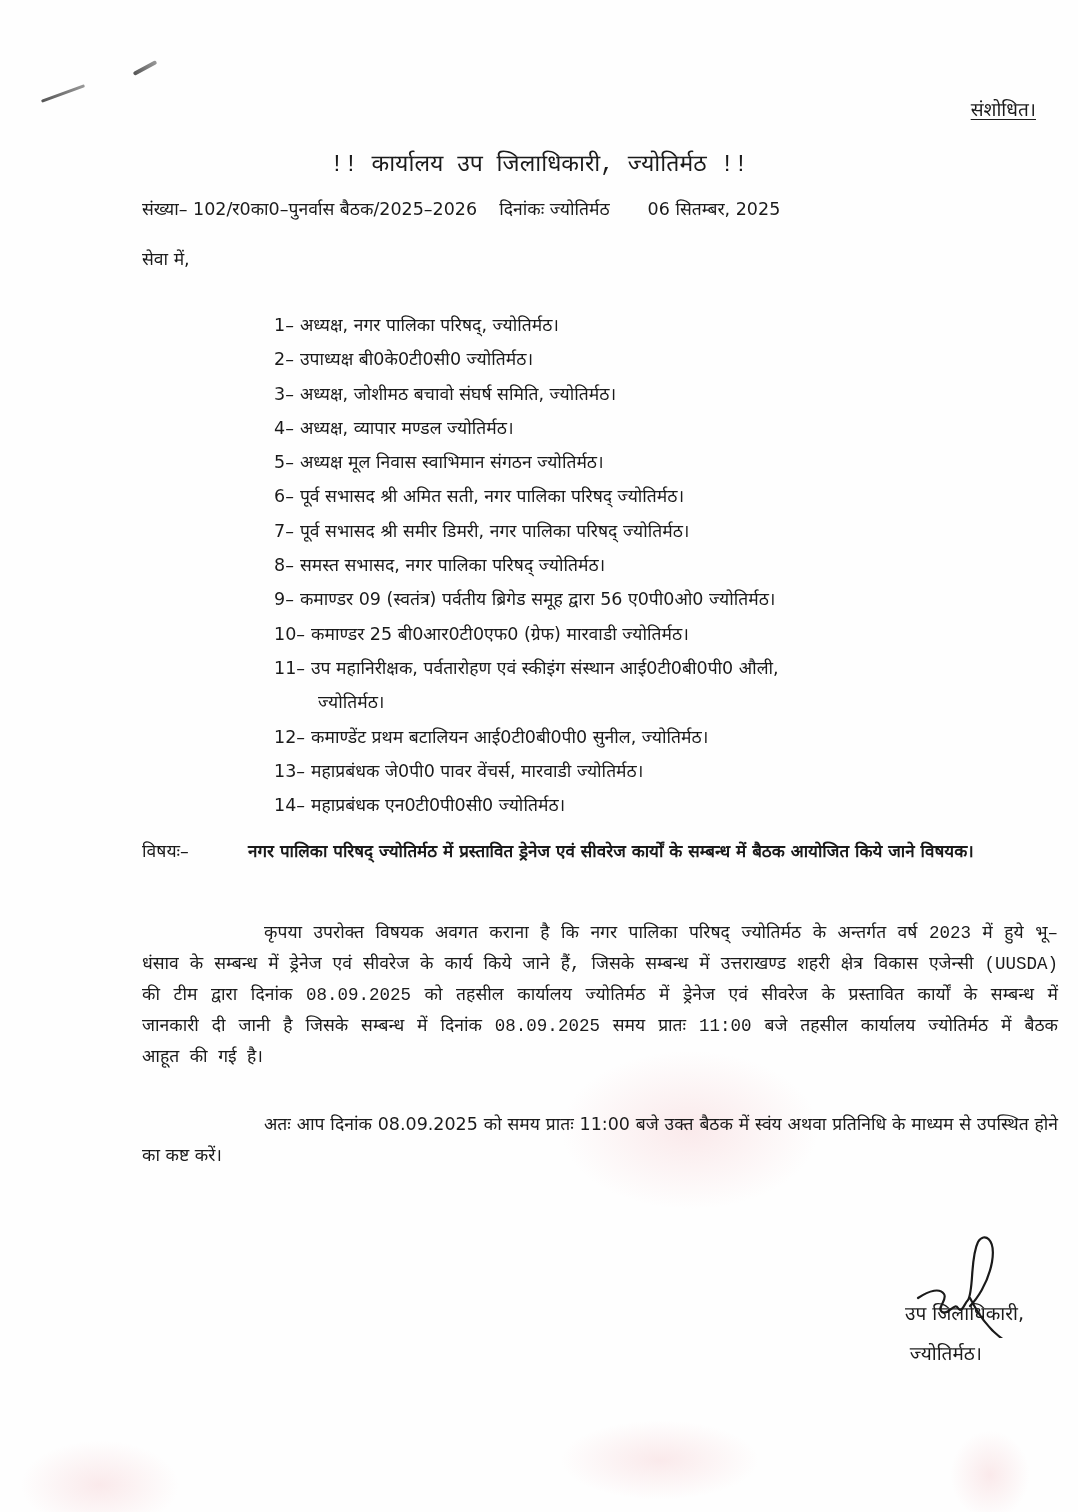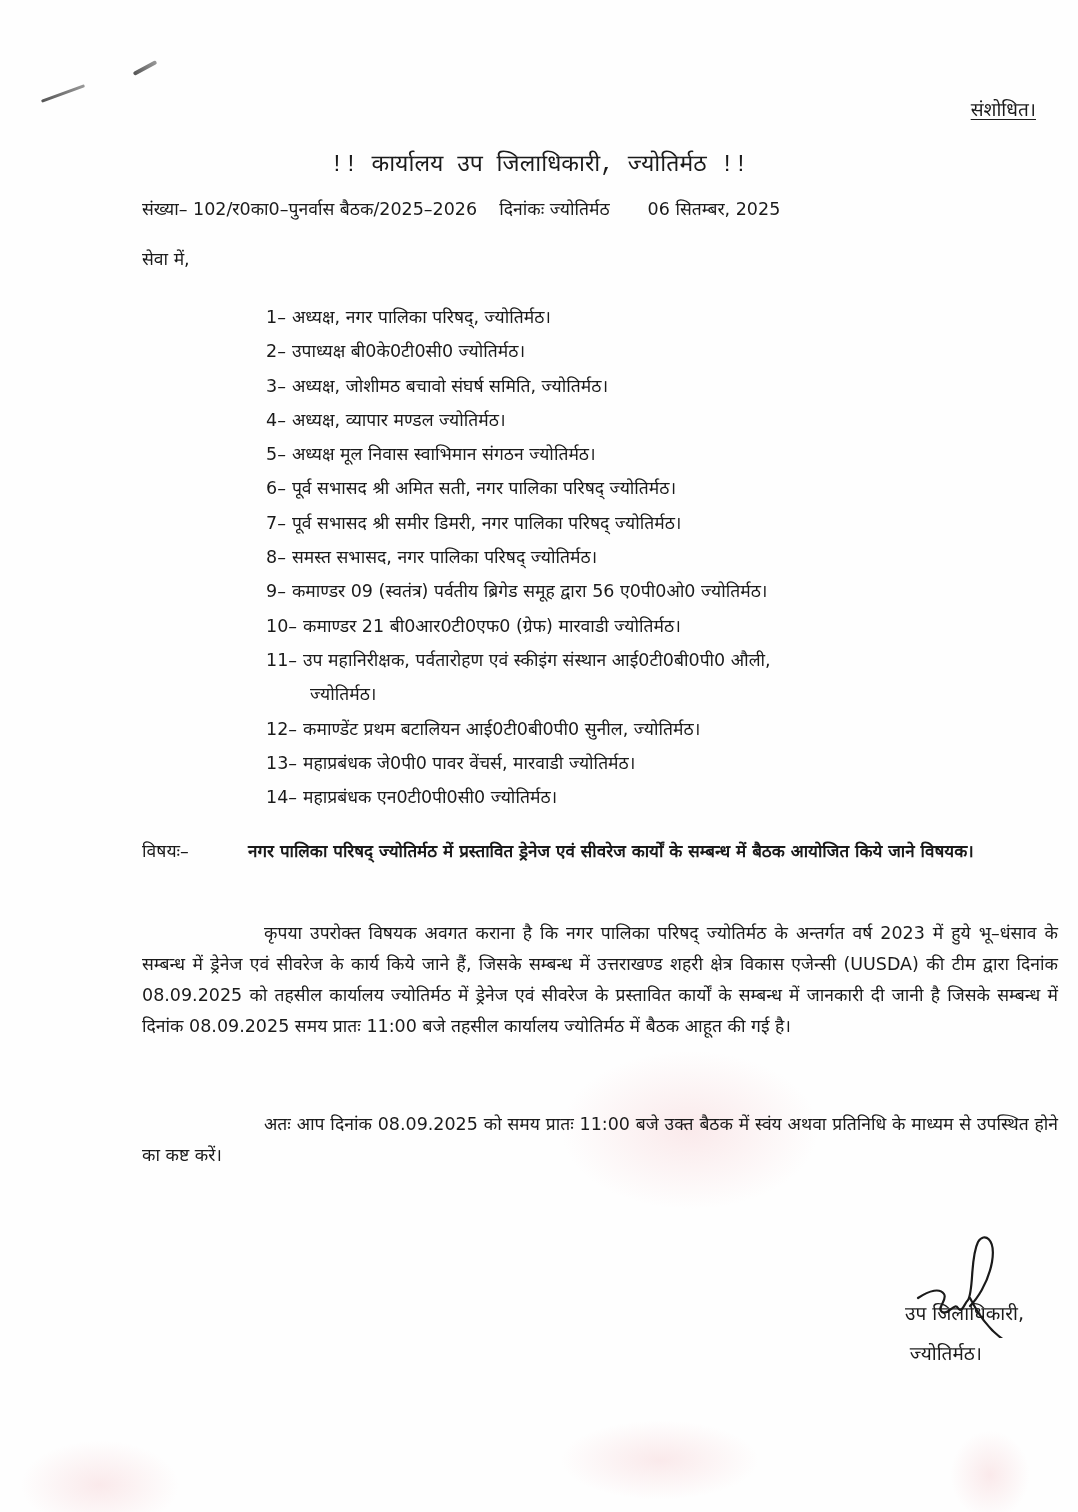--- a/index.html
+++ b/index.html
@@ -60,21 +60,21 @@
     .to-label {
       left: 142px;
       top: 246px;
       font-size: 17.5px;
     }
     .recipients {
       position: absolute;
       left: 266px;
       top: 300px;
       width: 780px;
-      margin: 0;
+      margin: 8px;
       padding: 0;
       list-style: none;
       font-size: 17.5px;
       line-height: 34.3px;
     }
     .recipients li { white-space: nowrap; }
     .recipients li .num { margin-right: 6px; }
     .recipients li .cont {
       display: block;
       padding-left: 44px;
@@ -95,21 +95,21 @@
     }
     .para {
       position: absolute;
       left: 142px;
       width: 916px;
       font-size: 17.5px;
       line-height: 31px;
       text-align: justify;
       text-indent: 122px;
     }
-    .para1 { top: 918px; }
+    .para1 { top: 918px; font-family: Liberation Mono, monospace; }
     .para2 { top: 1109px; }
     .signature {
       position: absolute;
       left: 900px;
       top: 1228px;
       width: 110px;
       height: 110px;
     }
     .sign-title {
       right: 54px;
@@ -148,21 +148,21 @@
   <ol class="recipients">
     <li><span class="num">1–</span><span>अध्यक्ष, नगर पालिका परिषद्, ज्योतिर्मठ।</span></li>
     <li><span class="num">2–</span><span>उपाध्यक्ष बी0के0टी0सी0 ज्योतिर्मठ।</span></li>
     <li><span class="num">3–</span><span>अध्यक्ष, जोशीमठ बचावो संघर्ष समिति, ज्योतिर्मठ।</span></li>
     <li><span class="num">4–</span><span>अध्यक्ष, व्यापार मण्डल ज्योतिर्मठ।</span></li>
     <li><span class="num">5–</span><span>अध्यक्ष मूल निवास स्वाभिमान संगठन ज्योतिर्मठ।</span></li>
     <li><span class="num">6–</span><span>पूर्व सभासद श्री अमित सती, नगर पालिका परिषद् ज्योतिर्मठ।</span></li>
     <li><span class="num">7–</span><span>पूर्व सभासद श्री समीर डिमरी, नगर पालिका परिषद् ज्योतिर्मठ।</span></li>
     <li><span class="num">8–</span><span>समस्त सभासद, नगर पालिका परिषद् ज्योतिर्मठ।</span></li>
     <li><span class="num">9–</span><span>कमाण्डर 09 (स्वतंत्र) पर्वतीय ब्रिगेड समूह द्वारा 56 ए0पी0ओ0 ज्योतिर्मठ।</span></li>
-    <li><span class="num">10–</span><span>कमाण्डर 21 बी0आर0टी0एफ0 (ग्रेफ) मारवाडी ज्योतिर्मठ।</span></li>
+    <li><span class="num">10–</span><span>कमाण्डर 25 बी0आर0टी0एफ0 (ग्रेफ) मारवाडी ज्योतिर्मठ।</span></li>
     <li><span class="num">11–</span><span>उप महानिरीक्षक, पर्वतारोहण एवं स्कीइंग संस्थान आई0टी0बी0पी0 औली,</span><span class="cont">ज्योतिर्मठ।</span></li>
     <li><span class="num">12–</span><span>कमाण्डेंट प्रथम बटालियन आई0टी0बी0पी0 सुनील, ज्योतिर्मठ।</span></li>
     <li><span class="num">13–</span><span>महाप्रबंधक जे0पी0 पावर वेंचर्स, मारवाडी ज्योतिर्मठ।</span></li>
     <li><span class="num">14–</span><span>महाप्रबंधक एन0टी0पी0सी0 ज्योतिर्मठ।</span></li>
   </ol>
 
   <div class="abs subject-label">विषयः–</div>
   <div class="subject-text">नगर पालिका परिषद् ज्योतिर्मठ में प्रस्तावित ड्रेनेज एवं सीवरेज कार्यों के सम्बन्ध में बैठक आयोजित किये जाने विषयक।</div>
 
   <div class="para para1">कृपया उपरोक्त विषयक अवगत कराना है कि नगर पालिका परिषद् ज्योतिर्मठ के अन्तर्गत वर्ष 2023 में हुये भू–धंसाव के सम्बन्ध में ड्रेनेज एवं सीवरेज के कार्य किये जाने हैं, जिसके सम्बन्ध में उत्तराखण्ड शहरी क्षेत्र विकास एजेन्सी (UUSDA) की टीम द्वारा दिनांक 08.09.2025 को तहसील कार्यालय ज्योतिर्मठ में ड्रेनेज एवं सीवरेज के प्रस्तावित कार्यों के सम्बन्ध में जानकारी दी जानी है जिसके सम्बन्ध में दिनांक 08.09.2025 समय प्रातः 11:00 बजे तहसील कार्यालय ज्योतिर्मठ में बैठक आहूत की गई है।</div>

